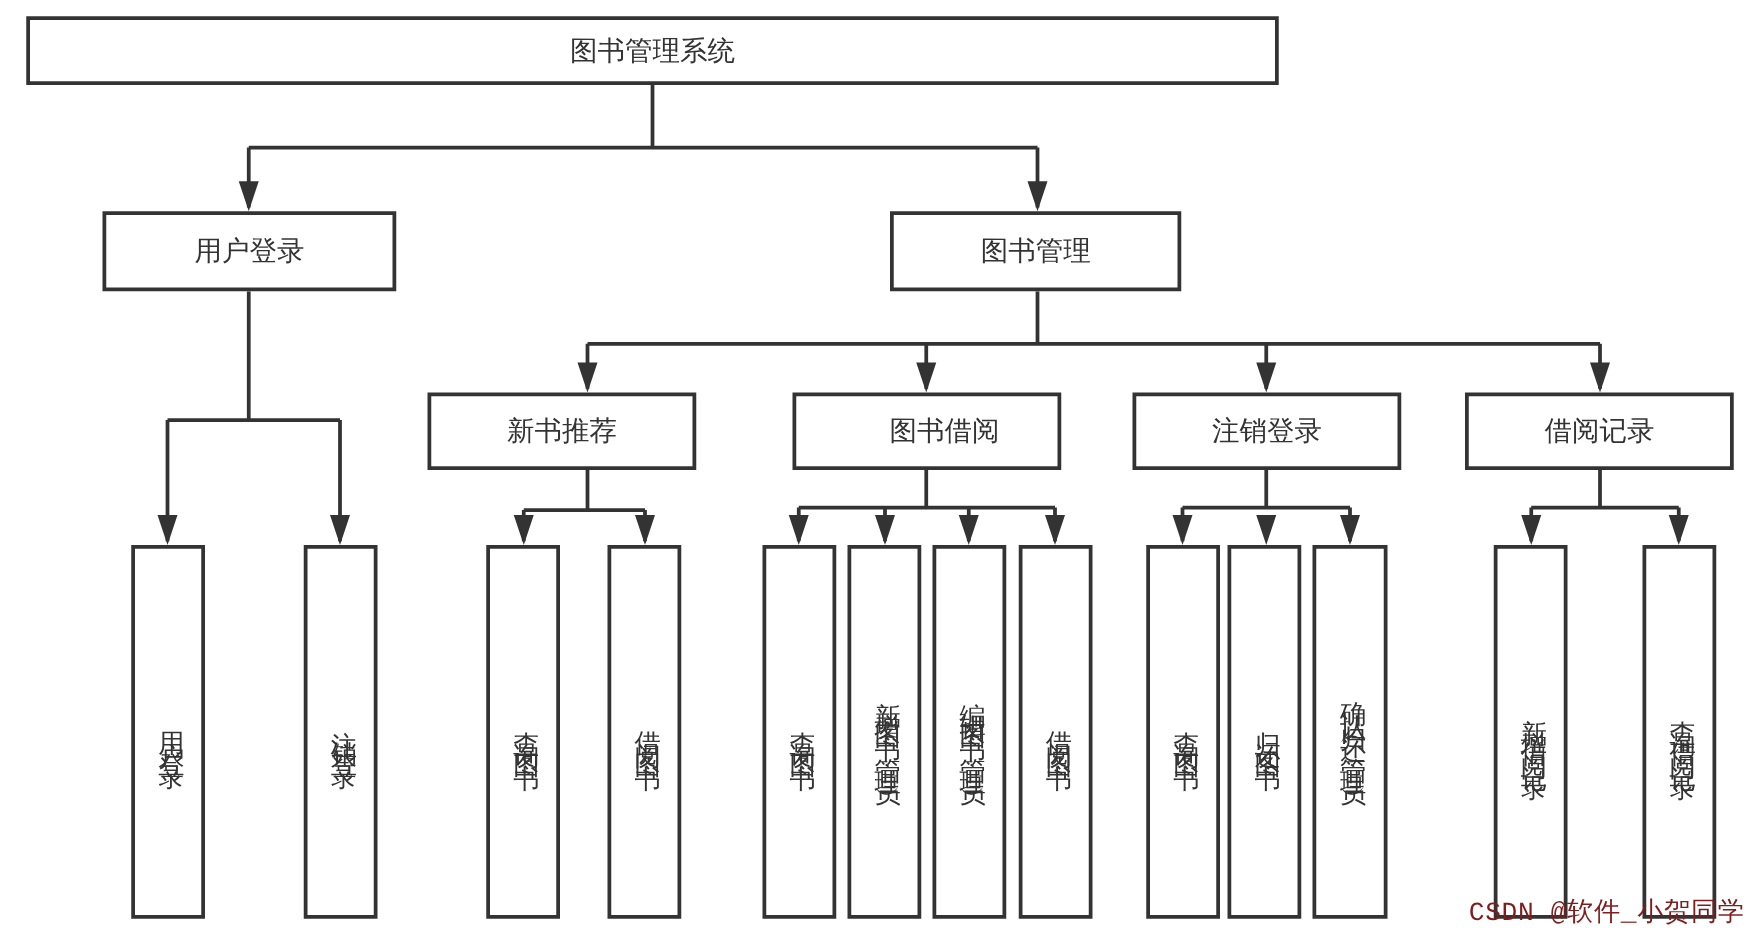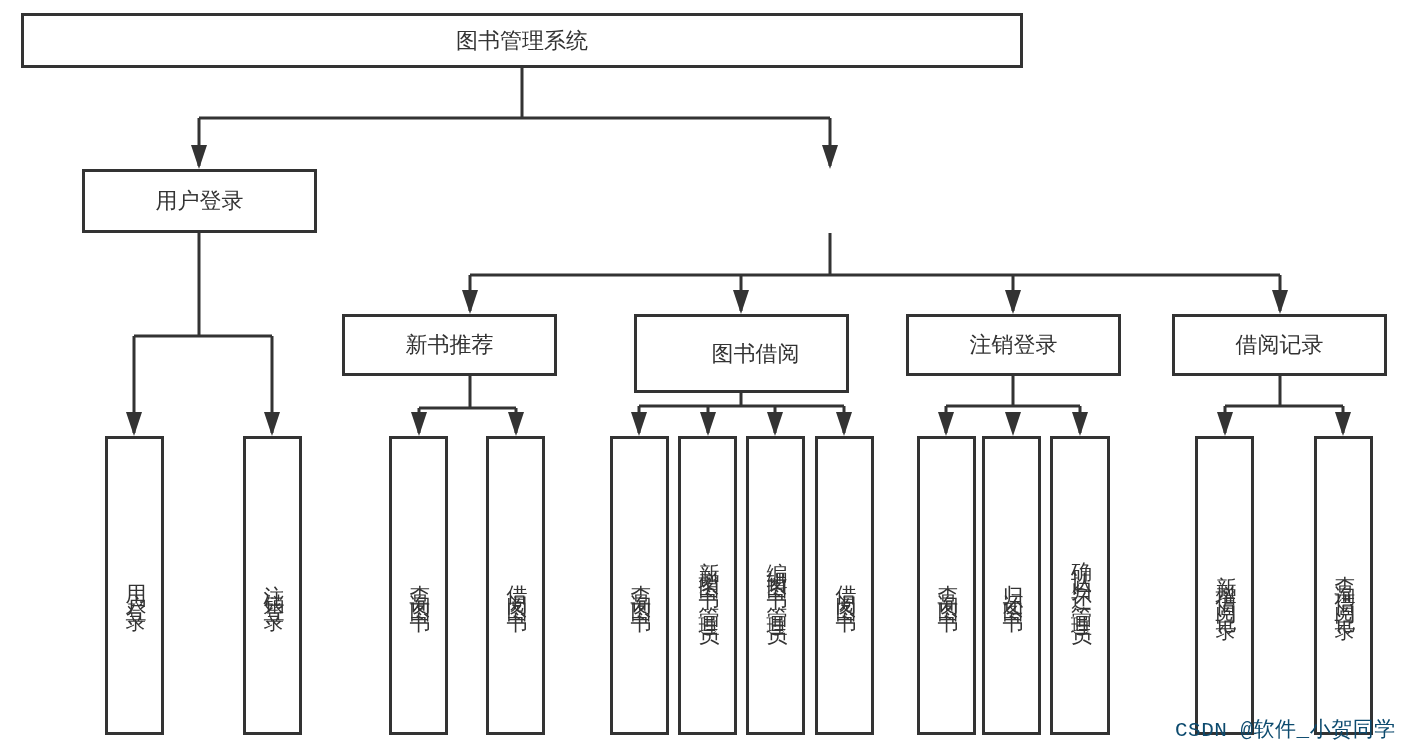--- a/index.html
+++ b/index.html
@@ -39,21 +39,21 @@
     font-size: 21px;
     letter-spacing: 9px;
     line-height: 1;
     color: #333333;
   }
   .watermark {
     position: absolute;
     left: 1175px;
     top: 715px;
     font-size: 21px;
-    color: #0c4a6e;
+    color: #7f1d1d;
     white-space: nowrap;
     z-index: 10;
     letter-spacing: 0.5px;
   }
 </style>
 </head>
 <body>
 
 <div class="stage">
 
@@ -120,25 +120,28 @@
     </g>
   </svg>
 
   <div class="node" style="left:21px; top:13px; width:1002px; height:55px;">
     <span class="hlabel">图书管理系统</span>
   </div>
 
   <div class="node" style="left:82px; top:169px; width:235px; height:64px;">
     <span class="hlabel">用户登录</span>
   </div>
+  <div class="node" style="left:712px; top:169px; width:233px; height:64px;">
+    <span class="hlabel">图书管理</span>
+  </div>
 
   <div class="node" style="left:342px; top:314px; width:215px; height:62px;">
     <span class="hlabel">新书推荐</span>
   </div>
-  <div class="node" style="left:634px; top:314px; width:215px; height:79px;padding-left:28px;">
+  <div class="node" style="left:634px; top:314px; width:215px; height:62px;padding-left:28px;">
     <span class="hlabel">图书借阅</span>
   </div>
   <div class="node" style="left:906px; top:314px; width:215px; height:62px;">
     <span class="hlabel">注销登录</span>
   </div>
   <div class="node" style="left:1172px; top:314px; width:215px; height:62px;">
     <span class="hlabel">借阅记录</span>
   </div>
 
   <div class="node leaf" style="left:105px; top:436px; width:59px; height:299px;">

